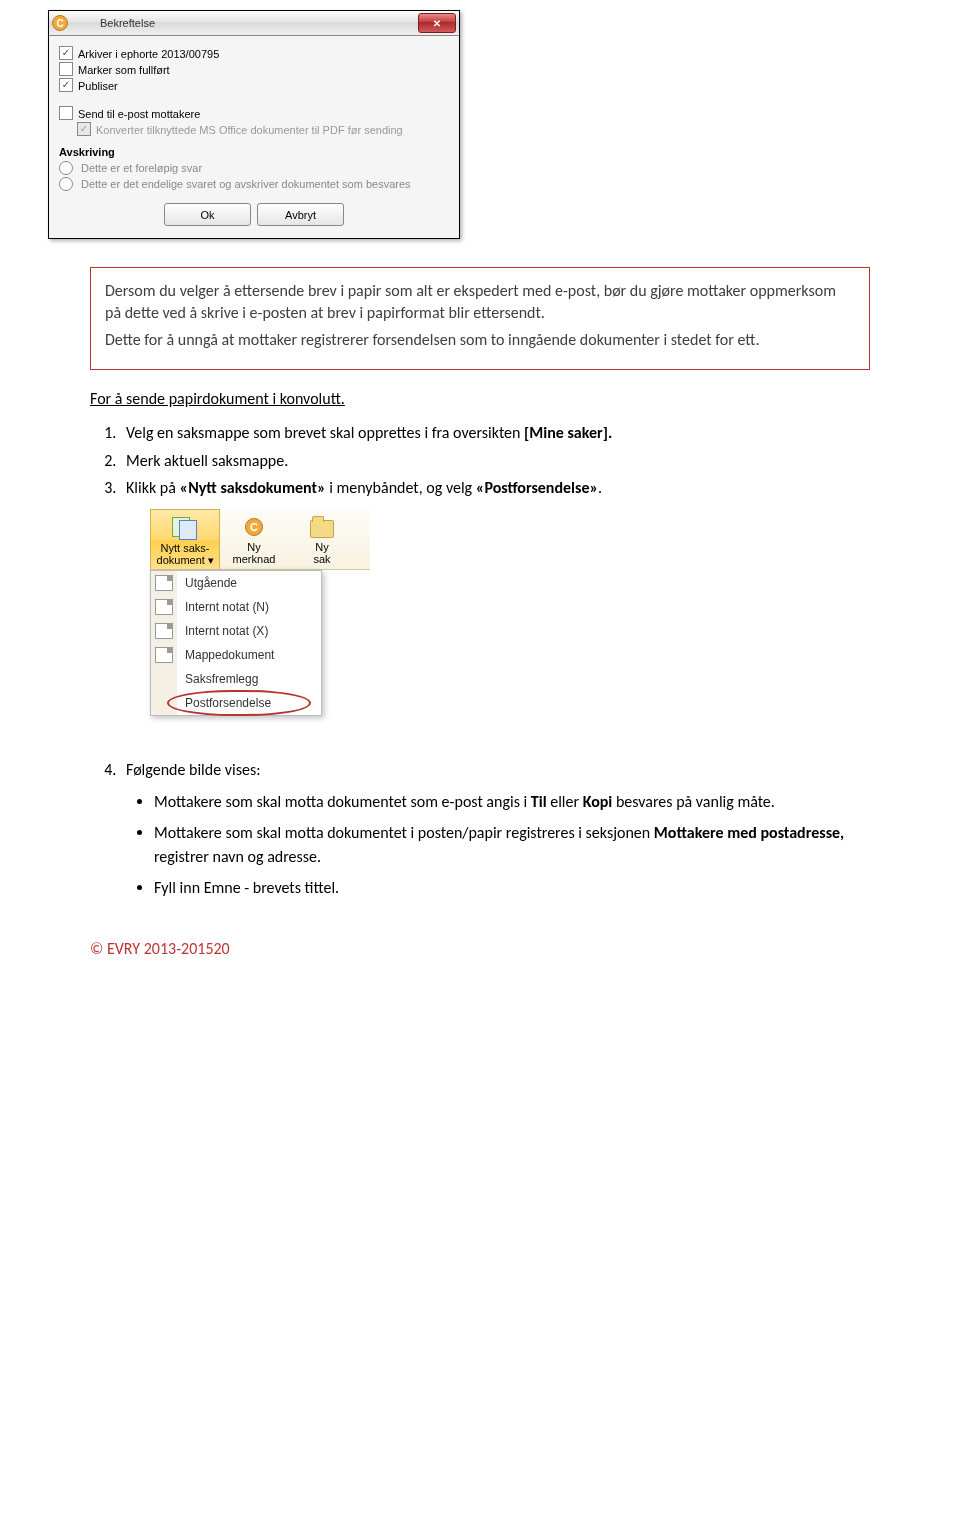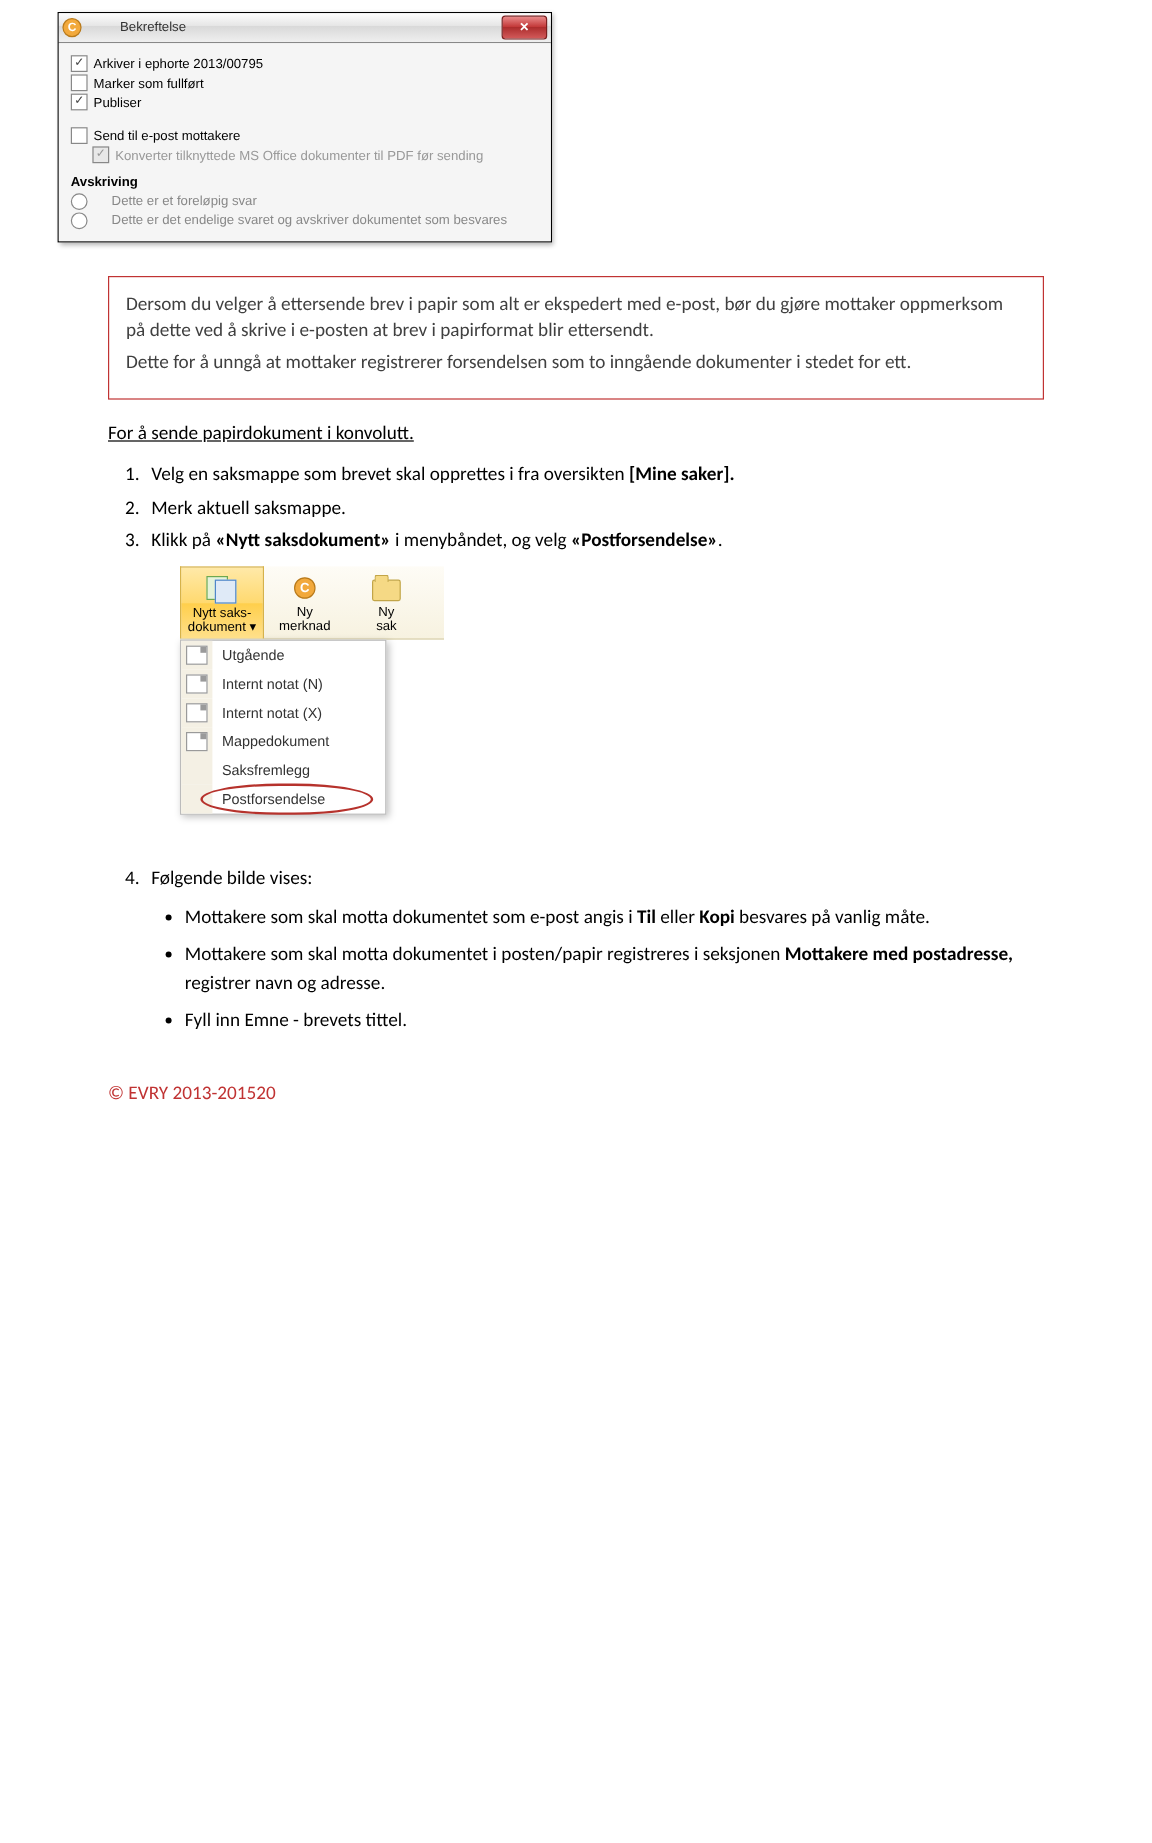--- a/index.html
+++ b/index.html
@@ -55,21 +55,21 @@
   .cb-row { display:flex; align-items:flex-end; gap:5px; margin:2px 0; font-size:11px;}
   .cb {
     width:12px; height:12px; border:1px solid #888; background:#fff;
     display:flex; align-items:center; justify-content:center; font-size:10px; color:#444;
   }
   .cb.checked::after { content:"✓"; font-size:10px; line-height:1;}
   .cb.disabled { background:#e8e8e8; color:#999;}
   .cb-row.indent { margin-left:18px; color:#888;}
   .cb-row.disabled { color:#999;}
   .section-label { font-weight:bold; margin-top:10px; margin-bottom:3px; font-size:11px;}
-  .radio-row { display:flex; align-items:center; gap:20px; margin:2px 0; font-size:11px; color:#888;}
+  .radio-row { display:flex; align-items:center; gap:8px; margin:2px 0; font-size:11px; color:#888;}
   .radio {
     width:12px; height:12px; border:1px solid #888; border-radius:50%; background:#fff;
   }
   .dlg-buttons { display:flex; gap:6px; justify-content:center; margin-top:12px; margin-bottom:4px;}
   .dlg-btn {
     width:85px; height:21px; border:1px solid #888; border-radius:3px;
     background: linear-gradient(to bottom, #fefefe, #e6e6e6);
     font-size:11px; display:flex; align-items:center; justify-content:center;
   }
 
@@ -229,20 +229,28 @@
       <div class="section-label">Avskriving</div>
       <div class="radio-row">
         <span class="radio"></span>
         <span>Dette er et foreløpig svar</span>
       </div>
       <div class="radio-row">
         <span class="radio"></span>
         <span>Dette er det endelige svaret og avskriver dokumentet som besvares</span>
       </div>
 
+      <div class="dlg-buttons">
+        <div class="dlg-btn">
+            <span>Ok</span>
+          </div>
+        <div class="dlg-btn">
+            <span>Avbryt</span>
+          </div>
+      </div>
     </div>
   </div>
 
   <div class="redbox">
     <p>Dersom du velger å ettersende brev i papir som alt er ekspedert med e-post, bør du gjøre mottaker oppmerksom på dette ved å skrive i e-posten at brev i papirformat blir ettersendt.</p>
     <p>Dette for å unngå at mottaker registrerer forsendelsen som to inngående dokumenter i stedet for ett.</p>
   </div>
 
 
   <div class="bodytext">For å sende papirdokument i konvolutt.</div>

